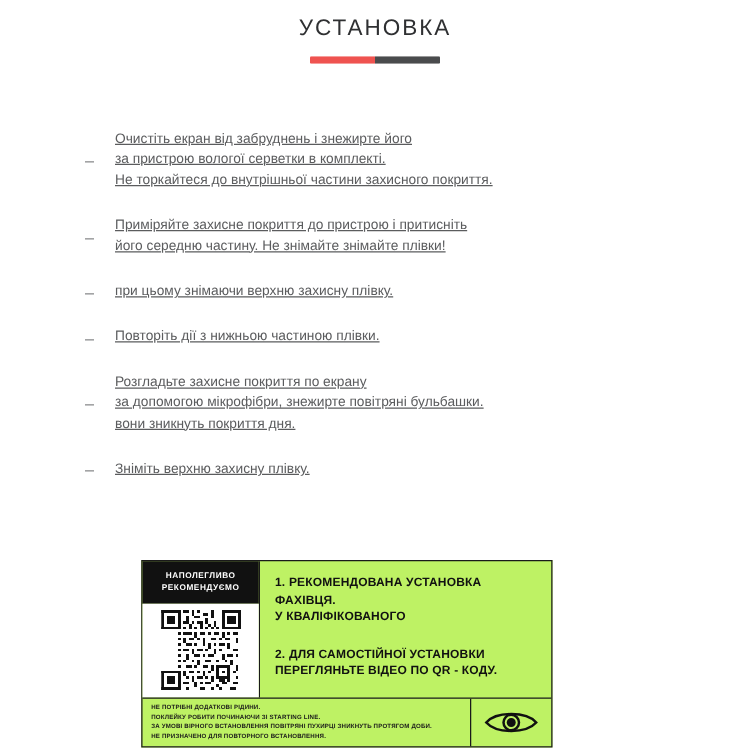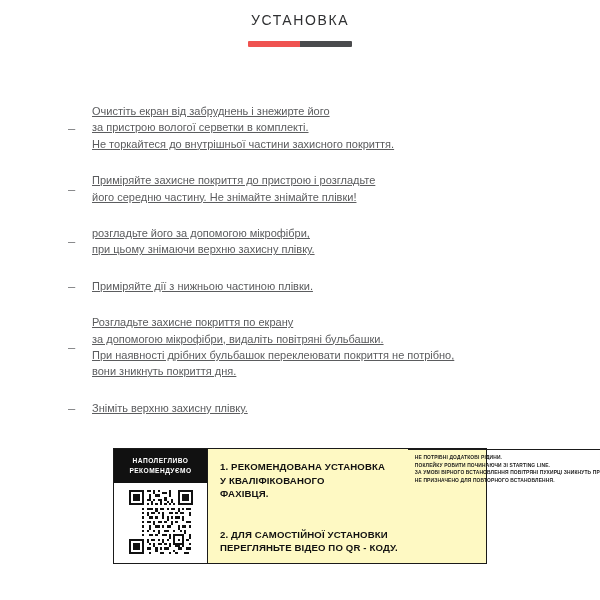--- a/index.html
+++ b/index.html
@@ -12,21 +12,21 @@
     height: 600px;
     font-family: "Liberation Sans", sans-serif;
     color: #58595b;
     overflow: hidden;
     position: relative;
   }
 
   
   .page-title {
     text-align: center;
-    font-size: 14px;
+    font-size: 18px;
     letter-spacing: 1.6px;
     color: #2f3032;
     font-weight: 400;
     padding-top: 13px;
     line-height: 1;
   }
   .divider {
     width: 104px;
     height: 6px;
     margin: 14px auto 0 auto;
@@ -73,26 +73,26 @@
     color: #5b5c5e;
     white-space: nowrap;
     text-decoration: underline;
   }
 
   
   .promo-card {
     position: absolute;
     left: 113px;
     top: 448px;
-    width: 374px;
+    width: 329px;
     border: 1.5px solid #1a1a1a;
     box-sizing: border-box;
-    background: #fef9c3;
-    display: flex;
-    flex-direction: row;
+    background: #bef264;
+    display: flex;
+    flex-direction: column;
   }
   .promo-main {
     display: flex;
     align-items: stretch;
   }
   .promo-left {
     width: 94px;
     flex: 0 0 94px;
     border-right: 1.5px solid #1a1a1a;
     box-sizing: border-box;
@@ -130,21 +130,21 @@
     padding: 11px 10px 8px 12px;
     box-sizing: border-box;
   }
   .promo-item {
     font-size: 9.6px;
     font-weight: 700;
     color: #111111;
     line-height: 13.5px;
     letter-spacing: 0.15px;
   }
-  .promo-item.second { margin-top: 27px; }
+  .promo-item.second { margin-top: 16px; }
   .promo-item div { white-space: nowrap; }
 
   
   .promo-footer {
     display: flex;
     border-top: 1.5px solid #1a1a1a;
     align-items: stretch;
   }
   .fineprint {
     flex: 1 1 auto;
@@ -184,43 +184,41 @@
       <span class="step-dash">–</span>
       <span class="step-lines">
         <div class="step-line">Очистіть екран від забруднень і знежирте його</div>
         <div class="step-line">за пристрою вологої серветки в комплекті.</div>
         <div class="step-line">Не торкайтеся до внутрішньої частини захисного покриття.</div>
       </span>
     </li>
     <li class="step">
       <span class="step-dash">–</span>
       <span class="step-lines">
-        <div class="step-line">Приміряйте захисне покриття до пристрою і розгладьте</div>
+        <div class="step-line">Приміряйте захисне покриття до пристрою і притисніть</div>
         <div class="step-line">його середню частину. Не знімайте знімайте плівки!</div>
       </span>
     </li>
     <li class="step">
       <span class="step-dash">–</span>
       <span class="step-lines">
-        <div class="step-line">розгладьте його за допомогою мікрофібри,</div>
         <div class="step-line">при цьому знімаючи верхню захисну плівку.</div>
       </span>
     </li>
     <li class="step">
       <span class="step-dash">–</span>
       <span class="step-lines">
-        <div class="step-line">Приміряйте дії з нижньою частиною плівки.</div>
+        <div class="step-line">Повторіть дії з нижньою частиною плівки.</div>
       </span>
     </li>
     <li class="step">
       <span class="step-dash">–</span>
       <span class="step-lines">
         <div class="step-line">Розгладьте захисне покриття по екрану</div>
-        <div class="step-line">за допомогою мікрофібри, видаліть повітряні бульбашки.</div>
-        <div class="step-line">При наявності дрібних бульбашок переклеювати покриття не потрібно,</div>
+        <div class="step-line">за допомогою мікрофібри, знежирте повітряні бульбашки.</div>
         <div class="step-line">вони зникнуть покриття дня.</div>
       </span>
     </li>
     <li class="step">
       <span class="step-dash">–</span>
       <span class="step-lines">
         <div class="step-line">Зніміть верхню захисну плівку.</div>
       </span>
     </li>
   </ul>
@@ -368,22 +366,22 @@
               <rect x="21" y="28" width="1" height="1"></rect>
             <rect x="25" y="28" width="2" height="1"></rect>
           </g>
         </svg>
       </div>
     </div>
 
     <div class="promo-right" id="promo-items-root">
         <div class="promo-item">
           <div>1. РЕКОМЕНДОВАНА УСТАНОВКА</div>
+          <div>ФАХІВЦЯ.</div>
           <div>У КВАЛІФІКОВАНОГО</div>
-          <div>ФАХІВЦЯ.</div>
         </div>
         <div class="promo-item second">
           <div>2. ДЛЯ САМОСТІЙНОЇ УСТАНОВКИ</div>
           <div>ПЕРЕГЛЯНЬТЕ ВІДЕО ПО QR - КОДУ.</div>
         </div>
       </div>
   </div>
 
   <div class="promo-footer">
     <div class="fineprint" id="fineprint-root">

